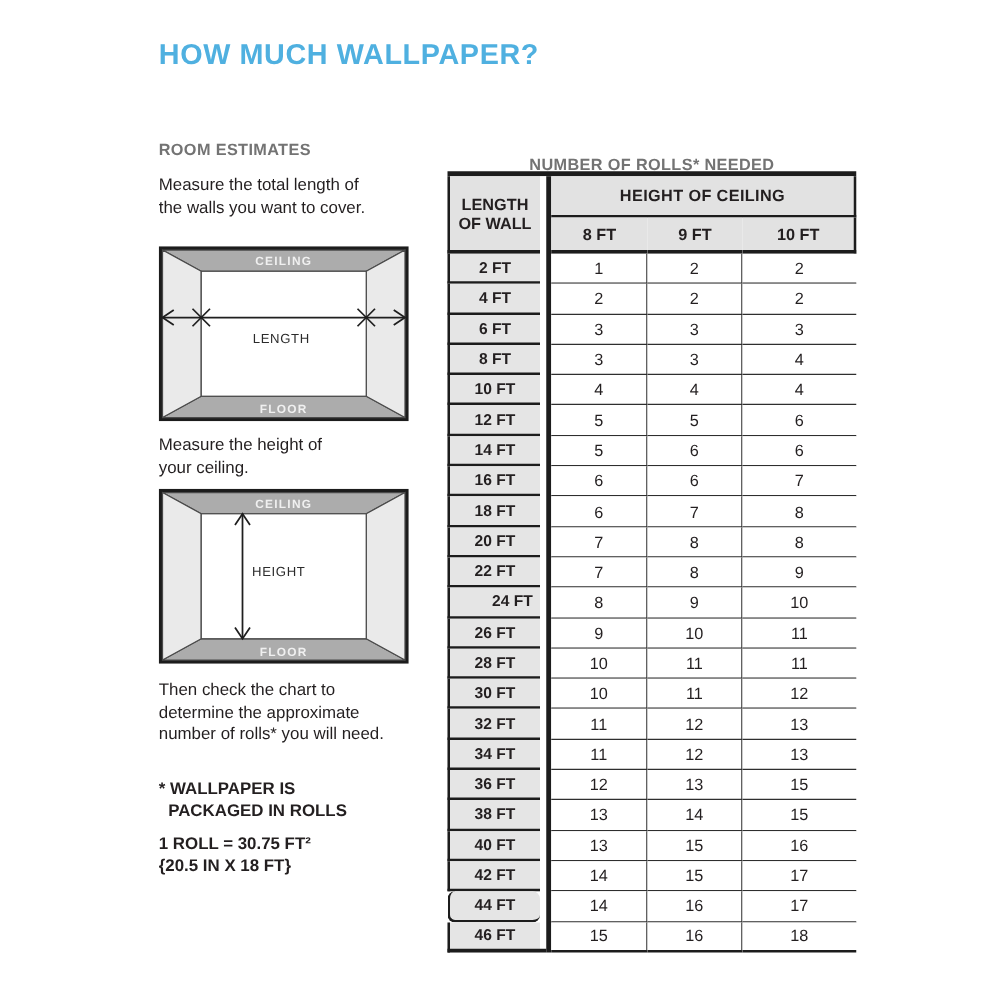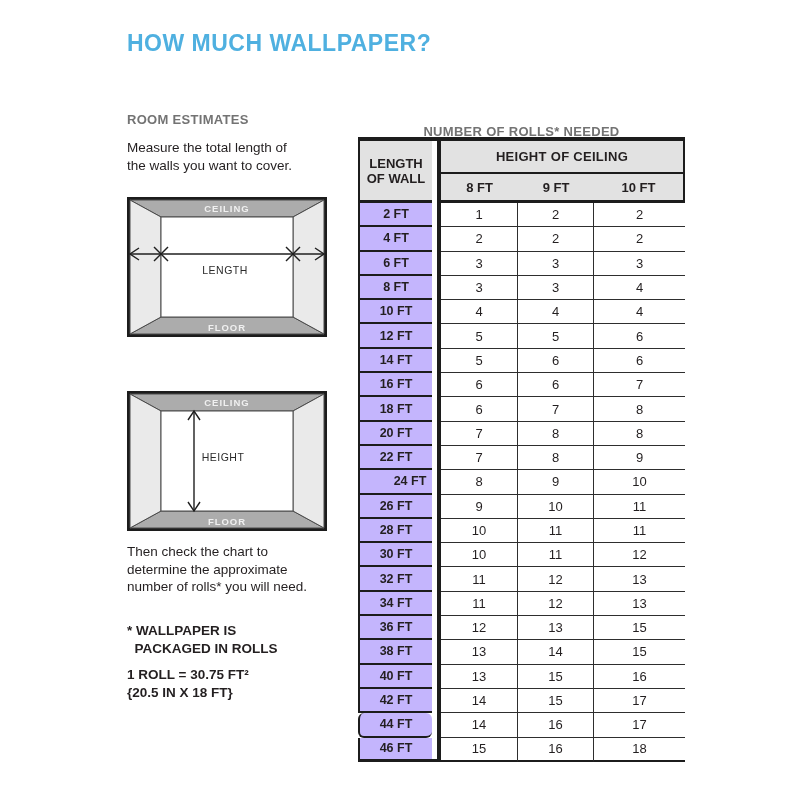--- a/index.html
+++ b/index.html
@@ -45,21 +45,21 @@
   .gap-col { grid-column:2; grid-row:1 / 26; background:#ffffff; border-bottom:3px solid #1c1c1c; }
   .divider-col { grid-column:3; grid-row:1 / 26; background:#1c1c1c; }
   .span-header {
     grid-column:4 / 7; grid-row:1;
     border-bottom:2px solid #1c1c1c; border-right:2px solid #1c1c1c;
     font-size:13px; font-weight:bold; letter-spacing:.3px;
   }
   .subhead { grid-row:2; border-bottom:3px solid #1c1c1c; font-size:13px; font-weight:bold; }
   .subhead.lastcol { border-right:2px solid #1c1c1c; }
   .wall-cell {
-    grid-column:1; background:#c4b5fd;
+    grid-column:1; background:#e5e5e5;
     border-left:2px solid #1c1c1c; border-bottom:2px solid #1c1c1c;
     font-size:12.5px; font-weight:bold;
   }
   .wall-cell.last { border-bottom:3px solid #1c1c1c; }
   .data-cell { background:#ffffff; font-size:13px; border-bottom:1.5px solid #2e2e2e; }
   .data-cell.sep { border-right:1.5px solid #2e2e2e; }
   .data-cell.last { border-bottom:2.5px solid #1c1c1c; }
 </style>
 </head>
 <body>
@@ -87,20 +87,22 @@
       <polyline points="12,51 3,57 12,63"></polyline>
       <polyline points="188,51 197,57 188,63"></polyline>
       <line x1="27" y1="50" x2="41" y2="64"></line>
       <line x1="41" y1="50" x2="27" y2="64"></line>
       <line x1="159" y1="50" x2="173" y2="64"></line>
       <line x1="173" y1="50" x2="159" y2="64"></line>
     </g>
     <text x="98" y="77" text-anchor="middle" font-size="10.5" letter-spacing=".5" fill="#2b2b2b">LENGTH</text>
   </svg>
 
+  <div class="abs para" style="left:127px; top:347px;">Measure the height of
+your ceiling.</div>
 
   <svg class="diagram" style="top:391px;" viewBox="0 0 200 140">
     <rect x="1.5" y="1.5" width="197" height="137" fill="#ffffff" stroke="#1c1c1c" stroke-width="3"></rect>
     <polygon points="3,3 197,3 166,20 34,20" fill="#acacac" stroke="#4a4a4a" stroke-width="1"></polygon>
     <polygon points="3,137 34,120 166,120 197,137" fill="#acacac" stroke="#4a4a4a" stroke-width="1"></polygon>
     <polygon points="3,3 34,20 34,120 3,137" fill="#eaeaea" stroke="#4a4a4a" stroke-width="1"></polygon>
     <polygon points="197,3 166,20 166,120 197,137" fill="#eaeaea" stroke="#4a4a4a" stroke-width="1"></polygon>
     <rect x="34" y="20" width="132" height="100" fill="#ffffff" stroke="#4a4a4a" stroke-width="1"></rect>
     <text x="100" y="15" text-anchor="middle" font-size="9.5" letter-spacing="1" fill="#f0f0f0" font-weight="bold">CEILING</text>
     <text x="100" y="133.5" text-anchor="middle" font-size="9.5" letter-spacing="1" fill="#f0f0f0" font-weight="bold">FLOOR</text>

